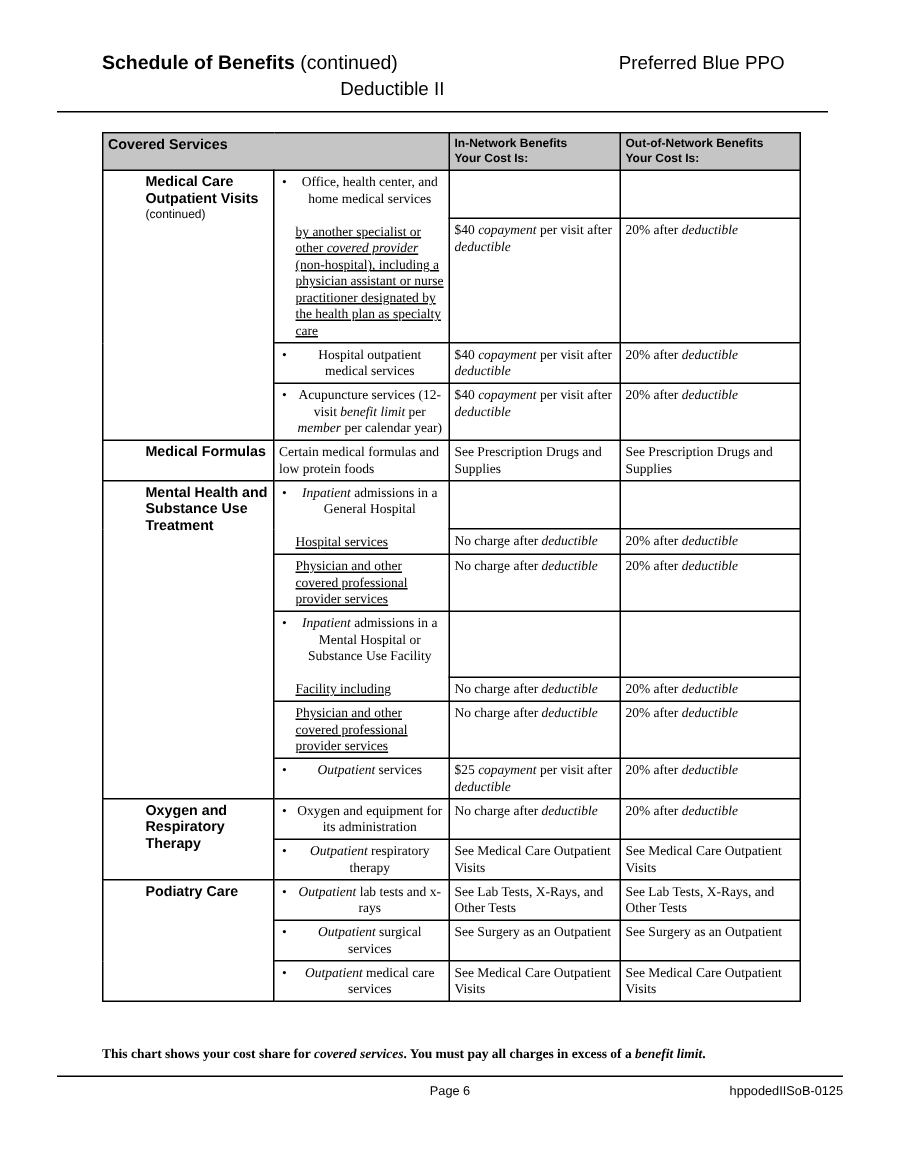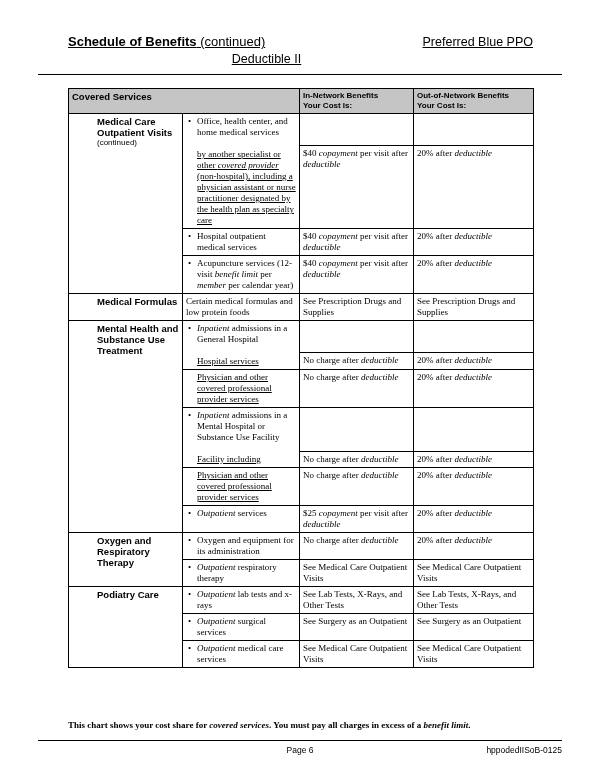--- a/index.html
+++ b/index.html
@@ -1,51 +1,51 @@
 <!DOCTYPE html>
 <html><head>
 <meta charset="utf-8">
 <style>
   * { margin:0; padding:0; box-sizing:border-box; }
   html,body { background:#e9e9e9; }
   body { width:600px; font-family:"Liberation Serif", serif; color:#000; }
   .sheet { position:relative; width:600px; height:776px; background:#ffffff; overflow:hidden; }
 
   
-  .page-header { position:absolute; top:34px; left:0; right:0;text-decoration:underline; }
+  .page-header { position:absolute; top:34px; left:0; right:10px; }
   .ph-line1 { display:flex; justify-content:space-between; align-items:baseline;
               margin:0 67px 0 68px; font-family:"Liberation Sans", sans-serif; font-size:13px; }
   .ph-title .t-bold { font-weight:bold; }
   .ph-product { font-size:12.5px; }
   .ph-line2 { text-align:center; margin:3px 67px 0 0; font-family:"Liberation Sans", sans-serif; font-size:12.5px; }
   .ph-rule { border-top:1px solid #000; margin:8px 38px 0 38px; height:0; }
 
   
   table.benefits { position:absolute; top:88px; left:68px; width:465px;
                    border-collapse:collapse; font-size:9px; line-height:11px; table-layout:fixed; }
   .benefits col.c1 { width:114px; }
   .benefits col.c2 { width:117px; }
   .benefits col.c3 { width:114px; }
   .benefits col.c4 { width:120px; }
   .benefits th, .benefits td { border:1px solid #000; vertical-align:top; padding:2px 3px; text-align:left; }
   .benefits thead th { background:#c5c5c5; font-family:"Liberation Sans", sans-serif; font-weight:bold; }
   .th-services { font-size:9.5px; vertical-align:middle; }
   .th-cost { font-size:8px; line-height:10px; }
   td.svc { font-family:"Liberation Sans", sans-serif; font-weight:bold; font-size:9.5px; line-height:11px;padding-left:28px; }
   .svc-cont { font-weight:normal; font-size:8px; line-height:10px; }
-  .bl { padding-left:11px; position:relative; }
+  .bl { padding-left:11px; position:relative;text-align:center; }
   .bl::before { content:"\2022"; position:absolute; left:2px; top:0; }
   .sub { padding-left:11px; margin-top:11px; }
   .indent { padding-left:11px; }
   td.cost { }
   td.sp32 { height:32px; }
   td.sp44 { height:44px; }
 
   
-  .page-footer { position:absolute; left:0; right:0; bottom:20px; }
+  .page-footer { position:absolute; left:0; right:0; bottom:43px; }
   .note { font-weight:bold; font-size:9px; line-height:11px; margin:0 40px 0 68px; }
   .foot-rule { border-top:1px solid #000; margin:9px 38px 4px 38px; height:0; }
   .foot-row { position:relative; margin:0 38px; height:11px;
               font-family:"Liberation Sans", sans-serif; font-size:8.5px; }
   .pageno { position:absolute; left:50%; transform:translateX(-50%); }
   .doccode { position:absolute; right:0; }
 </style>
 </head>
 <body>
 

